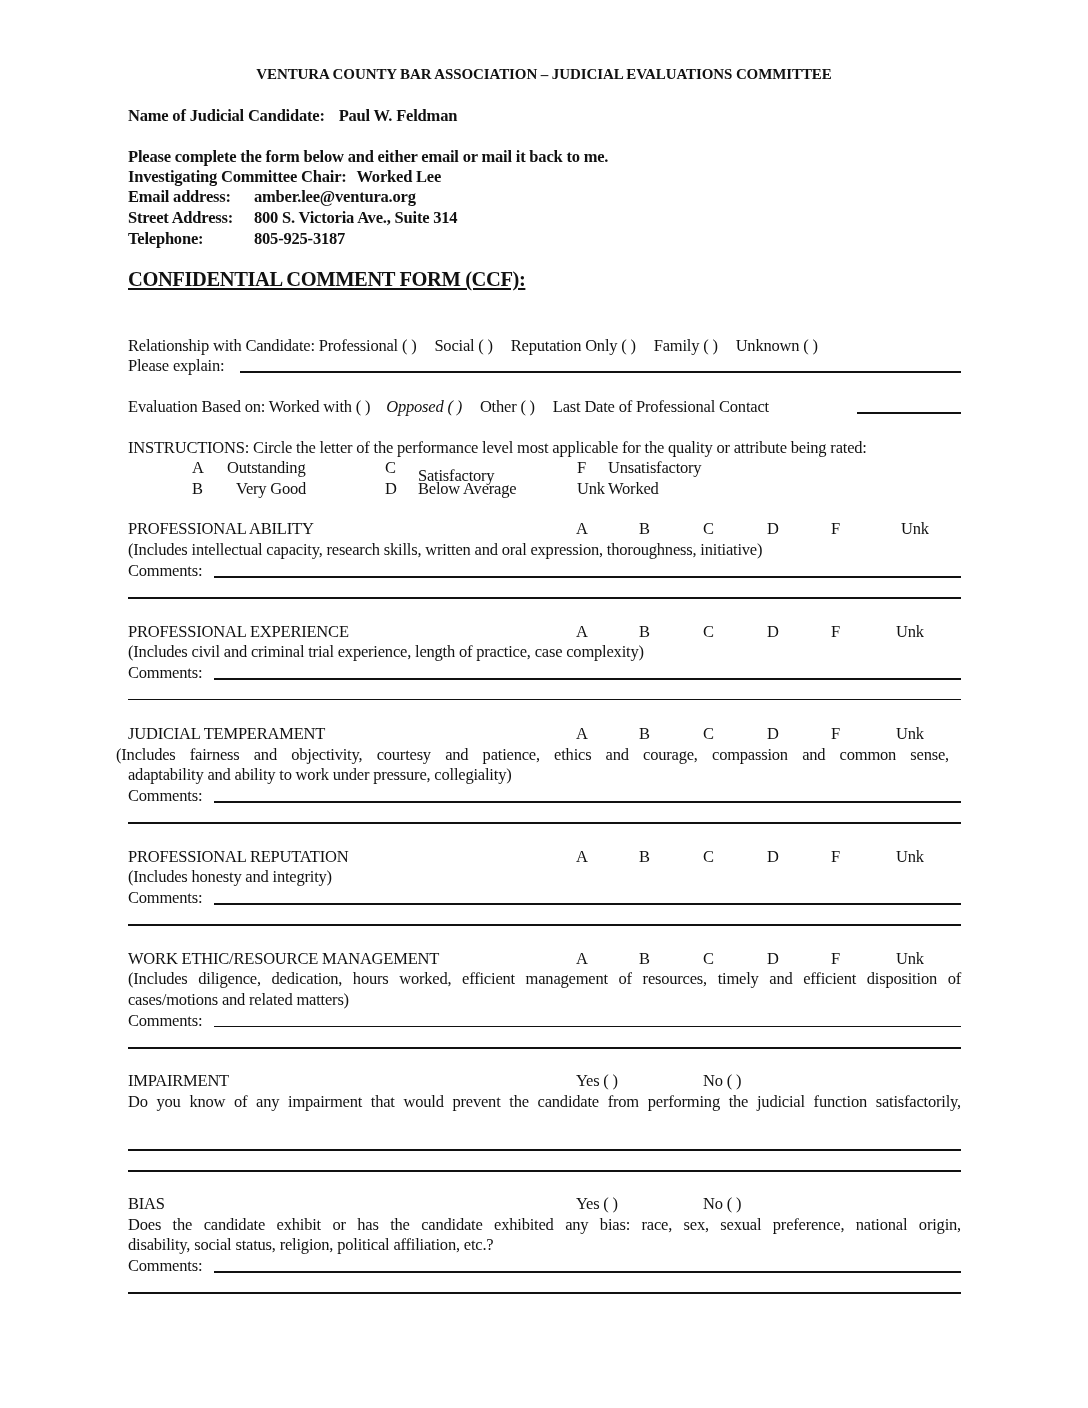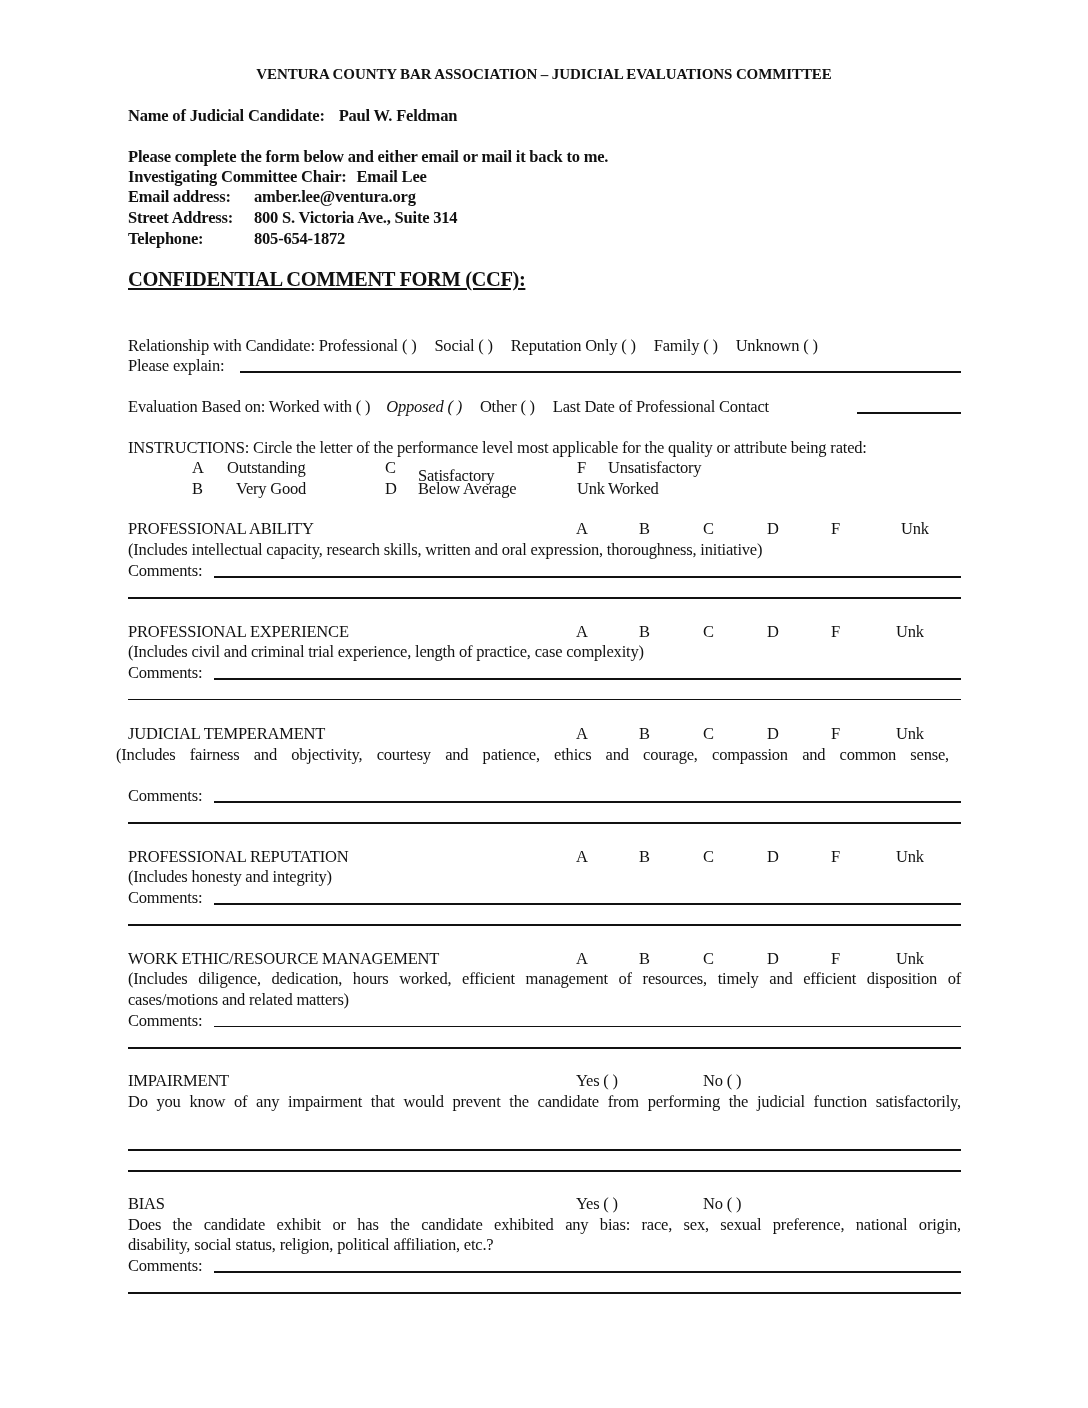--- a/index.html
+++ b/index.html
@@ -23,28 +23,28 @@
   <div class="abs title">VENTURA COUNTY BAR ASSOCIATION – JUDICIAL EVALUATIONS COMMITTEE</div>
 
   <div class="abs txt bold" style="left:128px; top:106px;">
     <span>Name of Judicial Candidate:</span>
     <span style="margin-left:10px;">Paul W. Feldman</span>
   </div>
 
   <div class="abs txt bold" style="left:128px; top:147px;">Please complete the form below and either email or mail it back to me.</div>
   <div class="abs txt bold" style="left:128px; top:167px;">
     <span>Investigating Committee Chair:</span>
-    <span style="margin-left:6px;">Email Lee</span>
+    <span style="margin-left:6px;">Worked Lee</span>
   </div>
   <div class="abs txt bold" style="left:128px; top:187px;">Email address:</div>
   <div class="abs txt bold" style="left:254px; top:187px;">amber.lee@ventura.org</div>
   <div class="abs txt bold" style="left:128px; top:208px;">Street Address:</div>
   <div class="abs txt bold" style="left:254px; top:208px;">800 S. Victoria Ave., Suite 314</div>
   <div class="abs txt bold" style="left:128px; top:229px;">Telephone:</div>
-  <div class="abs txt bold" style="left:254px; top:229px;">805-654-1872</div>
+  <div class="abs txt bold" style="left:254px; top:229px;">805-925-3187</div>
 
   <div class="abs ccf" style="left:128px; top:268px;">CONFIDENTIAL COMMENT FORM (CCF):</div>
 
   <div class="abs txt" style="left:128px; top:336px;">
     <span>Relationship with Candidate:</span>
     <span>Professional ( )</span>
     <span style="margin-left:14px;">Social ( )</span>
     <span style="margin-left:14px;">Reputation Only ( )</span>
     <span style="margin-left:14px;">Family ( )</span>
     <span style="margin-left:14px;">Unknown ( )</span>
@@ -100,20 +100,21 @@
   <div class="line thin" style="left:128px; width:833px; top:699px;"></div>
 
   <div class="abs txt" style="left:128px; top:724px;">JUDICIAL TEMPERAMENT</div>
   <div class="abs txt" style="left:576px; top:724px;">A</div>
   <div class="abs txt" style="left:639px; top:724px;">B</div>
   <div class="abs txt" style="left:703px; top:724px;">C</div>
   <div class="abs txt" style="left:767px; top:724px;">D</div>
   <div class="abs txt" style="left:831px; top:724px;">F</div>
   <div class="abs txt" style="left:896px; top:724px;">Unk</div>
   <div class="abs txt just" style="left:116px; top:745px;">(Includes fairness and objectivity, courtesy and patience, ethics and courage, compassion and common sense,</div>
+  <div class="abs txt" style="left:128px; top:765px;">adaptability and ability to work under pressure, collegiality)</div>
   <div class="abs txt" style="left:128px; top:786px;">Comments:</div>
   <div class="line" style="left:214px; width:747px; top:801px;"></div>
   <div class="line" style="left:128px; width:833px; top:822px;"></div>
 
   <div class="abs txt" style="left:128px; top:847px;">PROFESSIONAL REPUTATION</div>
   <div class="abs txt" style="left:576px; top:847px;">A</div>
   <div class="abs txt" style="left:639px; top:847px;">B</div>
   <div class="abs txt" style="left:703px; top:847px;">C</div>
   <div class="abs txt" style="left:767px; top:847px;">D</div>
   <div class="abs txt" style="left:831px; top:847px;">F</div>

